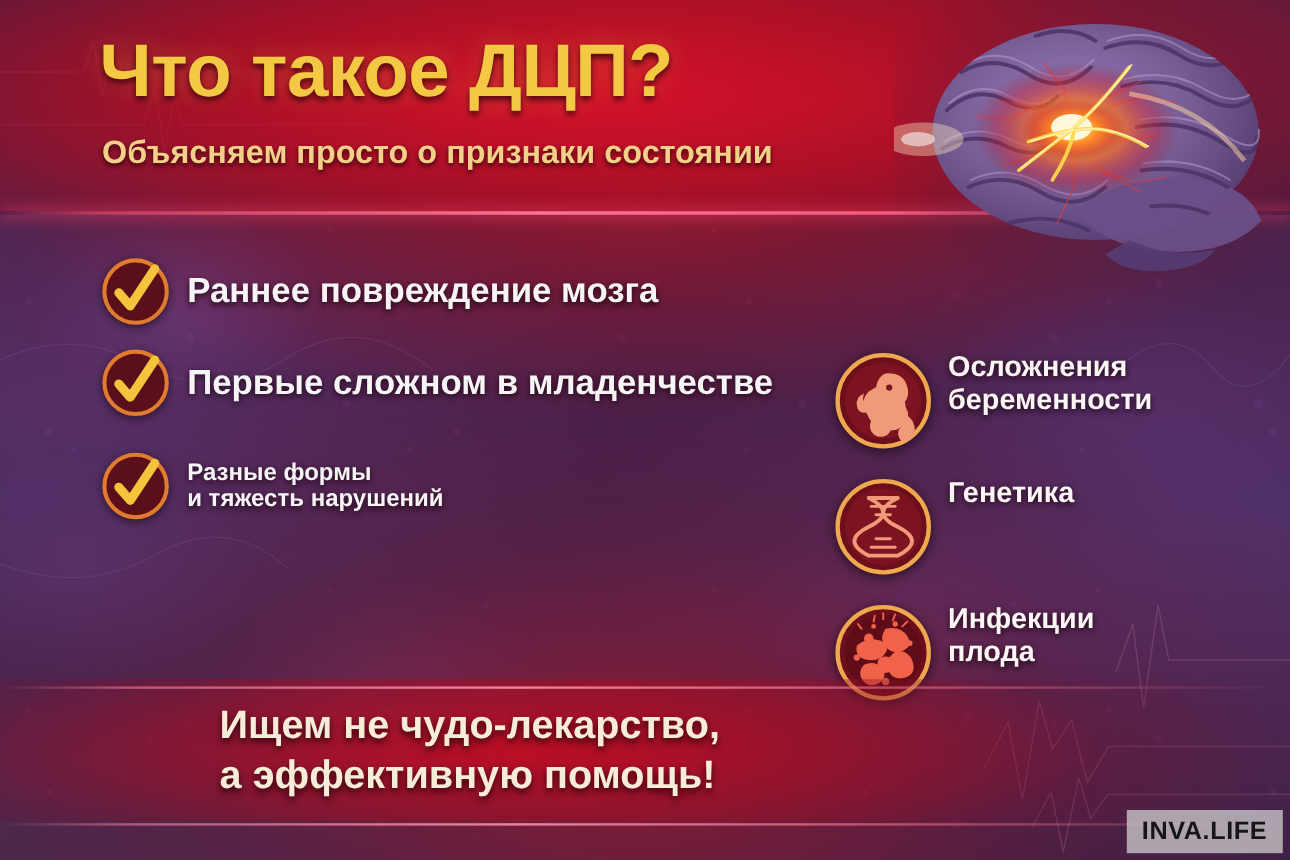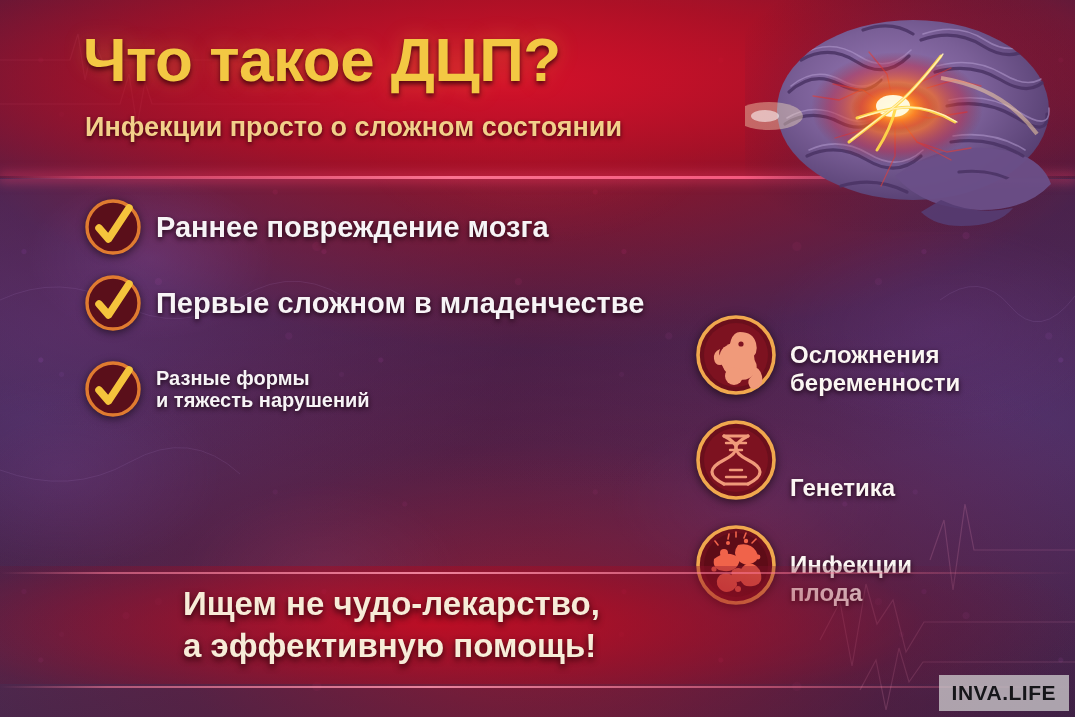--- a/index.html
+++ b/index.html
@@ -83,38 +83,38 @@
     box-shadow:0 0 12px 2px rgba(255,70,110,.55);
   }
 
   
   .brain-wrap{
     position:absolute;right:0;top:0;width:330px;height:232px;overflow:hidden;
   }
   .brain-wrap svg{display:block;width:330px;height:232px;}
 
   
-  .checklist{position:absolute;left:84px;top:189px;width:600px;}
+  .checklist{position:absolute;left:84px;top:205px;width:600px;}
   .check-row{position:relative;display:flex;align-items:center;height:76px;}
   .check-badge{
     position:relative;flex:0 0 auto;width:58px;height:58px;margin-right:14px;
   }
   .check-badge svg{display:block;width:58px;height:58px;
     filter:drop-shadow(0 2px 4px rgba(0,0,0,.55));}
   .check-text{
     color:#f7f4f6;font-size:29px;font-weight:600;line-height:1.12;
     text-shadow:0 2px 5px rgba(20,0,12,.85);
     white-space:pre-line;
   }
   .check-row.two-line{height:96px;}
   .check-row.two-line .check-text{font-size:20px;}
 
   
   .causes{position:absolute;left:694px;top:292px;width:350px;}
-  .cause-row{position:relative;display:flex;align-items:flex-end;height:105px;}
+  .cause-row{position:relative;display:flex;align-items:flex-start;height:105px;}
   .cause-badge{flex:0 0 auto;width:84px;height:84px;margin-right:12px;}
   .cause-badge svg{display:block;width:84px;height:84px;
     filter:drop-shadow(0 2px 5px rgba(0,0,0,.6));}
   .cause-text{
     color:#fbf6f3;font-size:24px;font-weight:600;line-height:1.16;
     text-shadow:0 2px 5px rgba(20,0,12,.85);
     white-space:pre-line;
   }
 
   
@@ -165,21 +165,21 @@
         <path d="M0 300 q60 -28 120 4 t120 -6 t120 10"></path>
         <path d="M940 300 q40 -30 70 6 t65 -10"></path>
         <path d="M0 470 q70 26 130 -8 t110 12"></path>
       </g>
     </svg>
   </div>
 
   <div class="header">
     <div class="header-glow"></div>
     <div class="title">Что такое ДЦП?</div>
-    <div class="subtitle">Инфекции просто о сложном состоянии</div>
+    <div class="subtitle">Объясняем просто о признаки состоянии</div>
   </div>
   <div class="divider"></div>
 
   <div class="brain-wrap">
     <svg viewBox="0 0 330 232" aria-hidden="true">
       <defs>
         <radialGradient id="brainBody" cx="42%" cy="40%" r="72%">
           <stop offset="0%" stop-color="#9a7bb8"></stop>
           <stop offset="48%" stop-color="#7a5f97"></stop>
           <stop offset="100%" stop-color="#4b3566"></stop>

